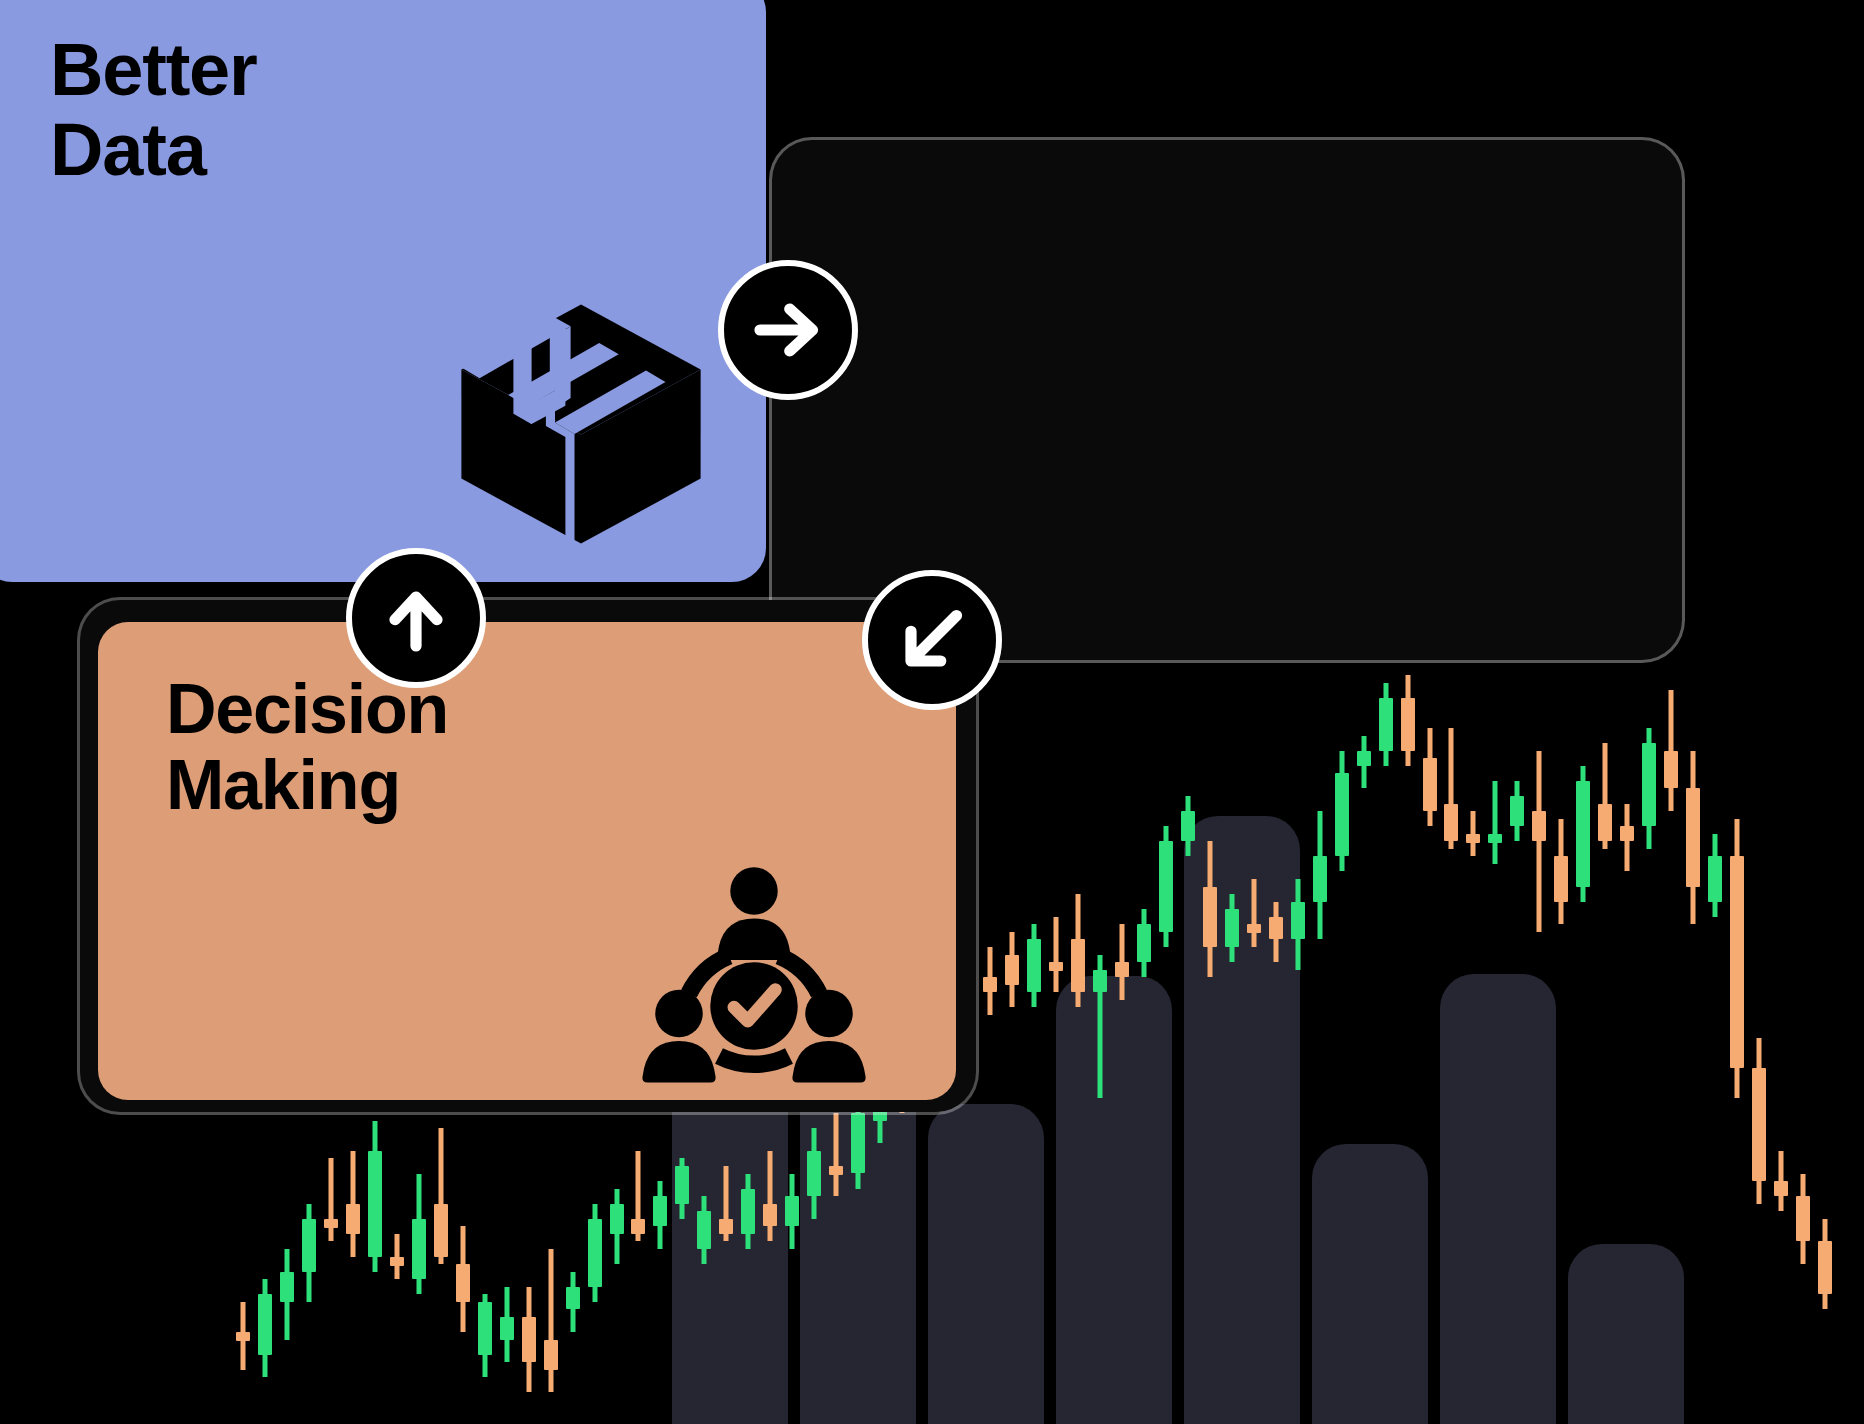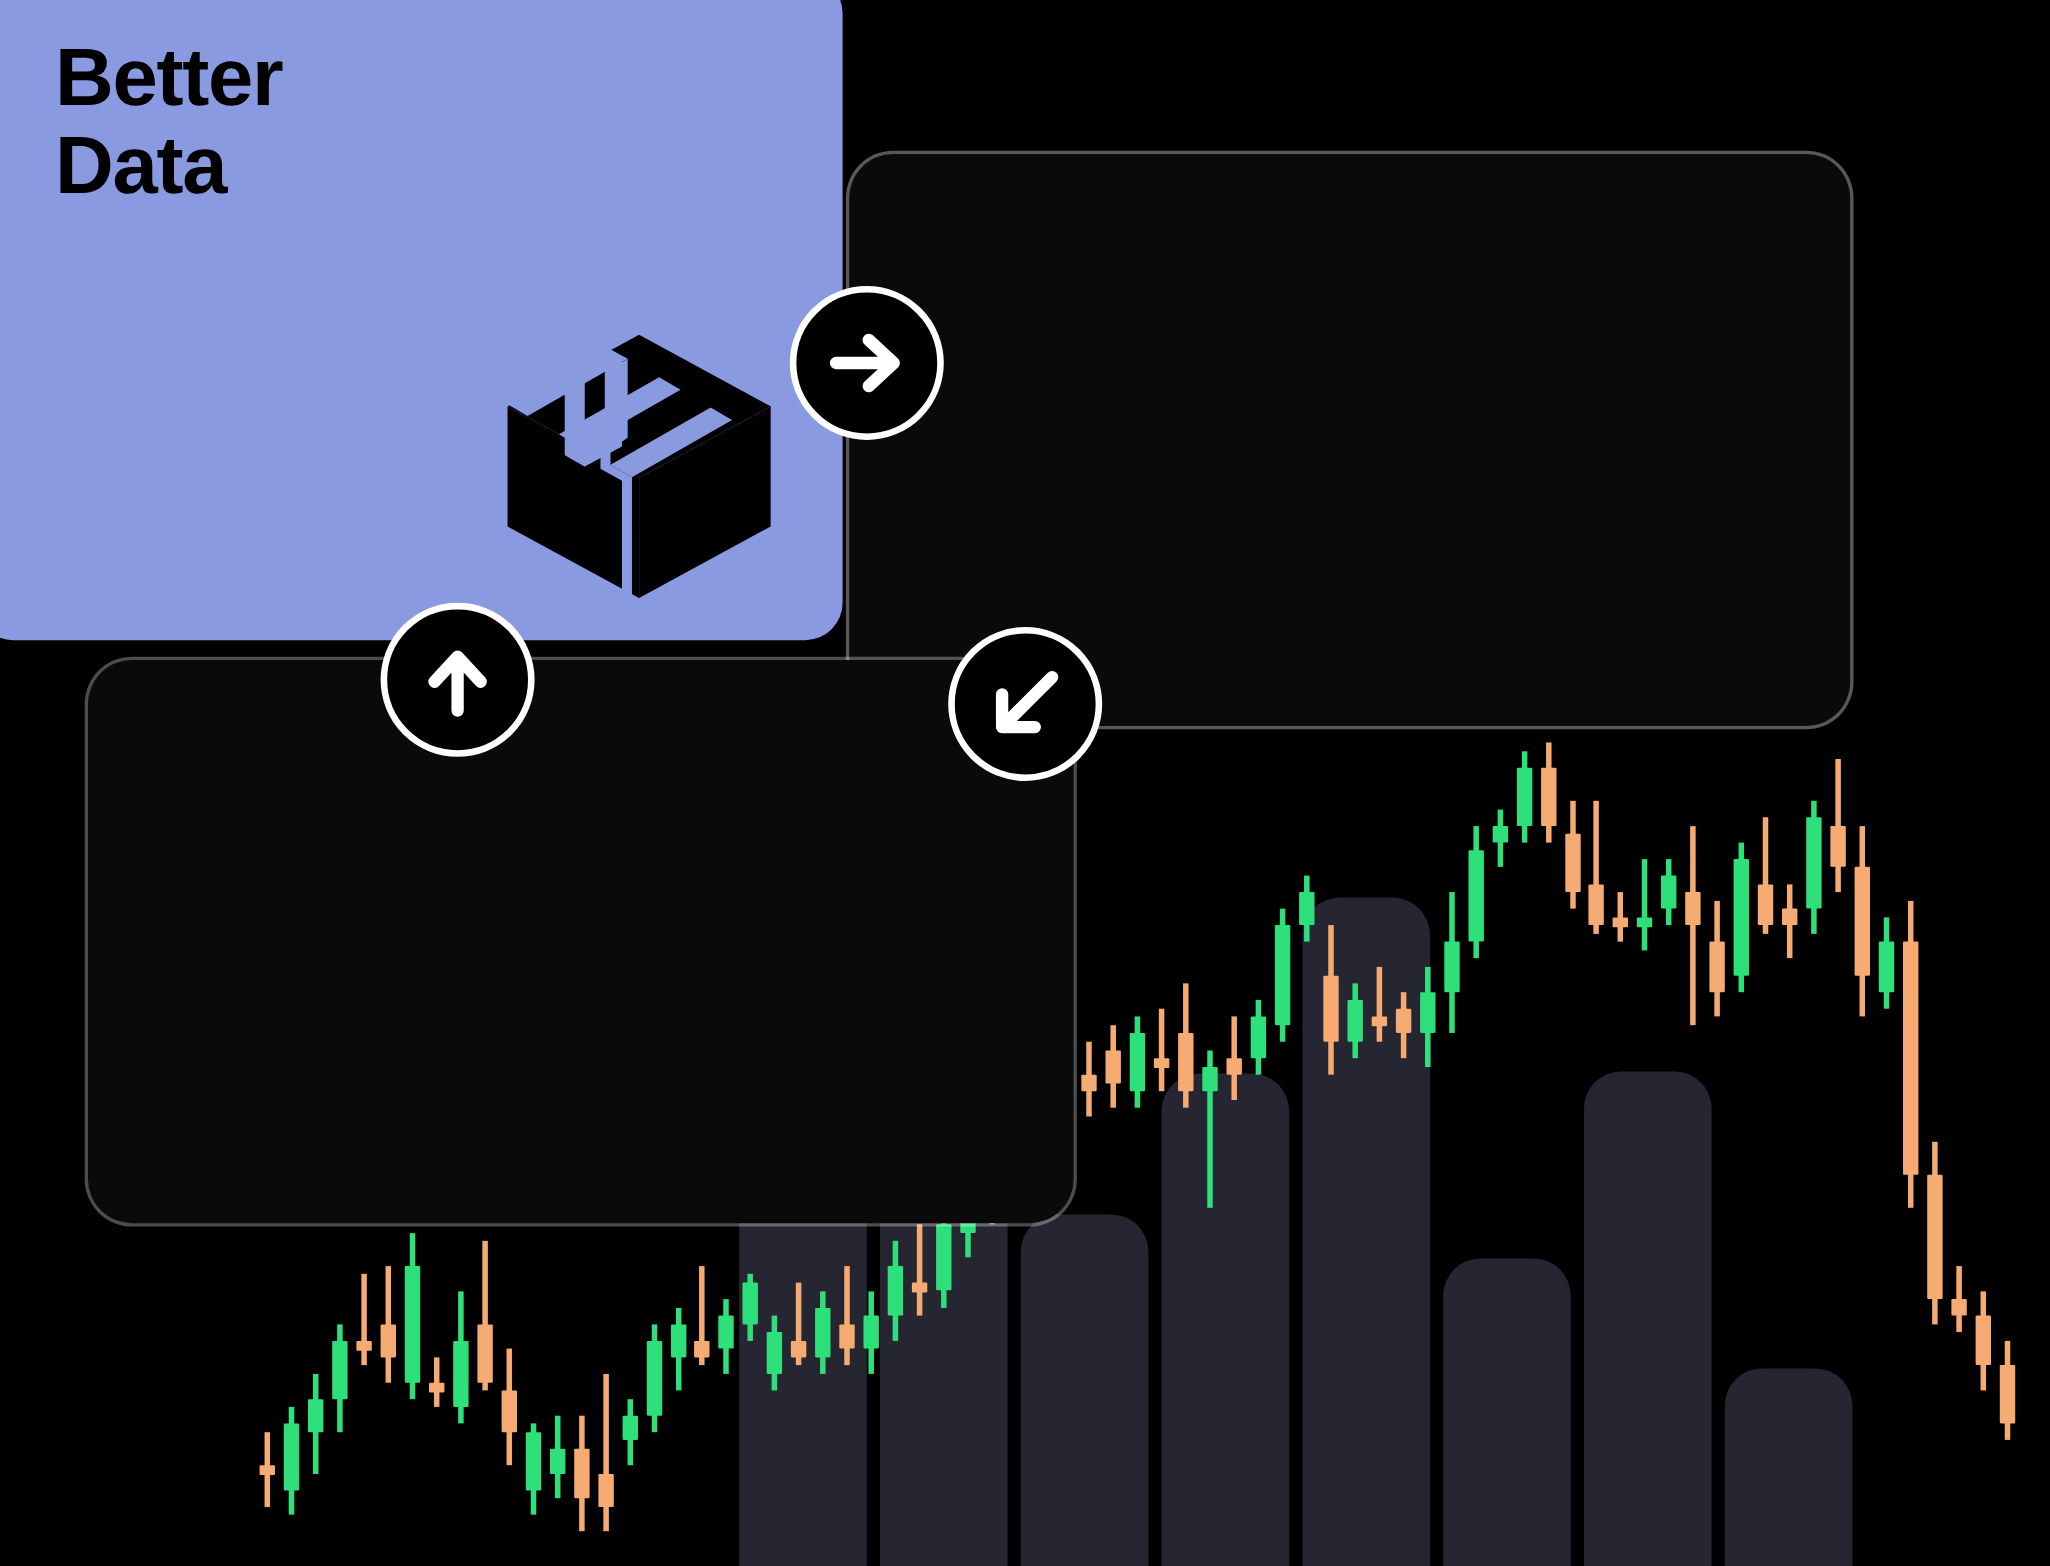--- a/index.html
+++ b/index.html
@@ -451,20 +451,44 @@
           <path d="M75 29.4 L82.5 33.8 L47.5 53.8 L40 49.4 Z"></path>
         </g>
         <path d="M46 12.4 L46 40 L40 44 L40 49.4 L47.5 53.8 L47.5 96 L44 96 L44 55 L36.5 50.8 L36.5 42 L42.5 38.2 L42.5 14.6 Z" fill="#8a9ae0"></path>
       </svg>
     </div>
   </div>
 
 
   <div id="plate-behind-orange"></div>
 
+  <div class="card" id="card-decision-making">
+    <div class="card-title" id="title-decision-making">Decision
+Making</div>
+    <div class="card-icon" id="icon-team-approval">
+      <svg viewBox="0 0 100 100" width="100%" height="100%" aria-hidden="true">
+
+        <circle cx="50" cy="14" r="9.5" fill="#000"></circle>
+        <path d="M36 36 q2.5 -11 14 -11 q11.5 0 14 11 l0.6 3.2 q0.4 2.4 -2.1 2.4 l-25 0 q-2.5 0 -2.1 -2.4 Z" fill="#000"></path>
+
+        <circle cx="20" cy="63" r="9.5" fill="#000"></circle>
+        <path d="M6 85 q2.5 -11 14 -11 q11.5 0 14 11 l0.6 3.2 q0.4 2.4 -2.1 2.4 l-25 0 q-2.5 0 -2.1 -2.4 Z" fill="#000"></path>
+
+        <circle cx="80" cy="63" r="9.5" fill="#000"></circle>
+        <path d="M66 85 q2.5 -11 14 -11 q11.5 0 14 11 l0.6 3.2 q0.4 2.4 -2.1 2.4 l-25 0 q-2.5 0 -2.1 -2.4 Z" fill="#000"></path>
+
+        <path d="M24 55 A31 31 0 0 1 40 40" fill="none" stroke="#000" stroke-width="7"></path>
+        <path d="M60 40 A31 31 0 0 1 76 55" fill="none" stroke="#000" stroke-width="7"></path>
+        <path d="M36 80 A31 31 0 0 0 64 80" fill="none" stroke="#000" stroke-width="7"></path>
+
+        <circle cx="50" cy="60" r="17.5" fill="#000"></circle>
+        <path d="M42 60.5 L47.5 66 L58.5 53.5" fill="none" stroke="#dd9e77" stroke-width="5.2" stroke-linecap="round" stroke-linejoin="round"></path>
+      </svg>
+    </div>
+  </div>
 
   <div class="badge" id="badge-arrow-right">
     <svg viewBox="0 0 24 24" aria-hidden="true">
       <path d="M4 12 H18 M12.5 6 L19 12 L12.5 18" fill="none" stroke="#fff" stroke-width="3.2" stroke-linecap="round" stroke-linejoin="round"></path>
     </svg>
   </div>
 
   <div class="badge" id="badge-arrow-up">
     <svg viewBox="0 0 24 24" aria-hidden="true">
       <path d="M12 20 V6 M6 12.5 L12 6 L18 12.5" fill="none" stroke="#fff" stroke-width="3.2" stroke-linecap="round" stroke-linejoin="round"></path>

